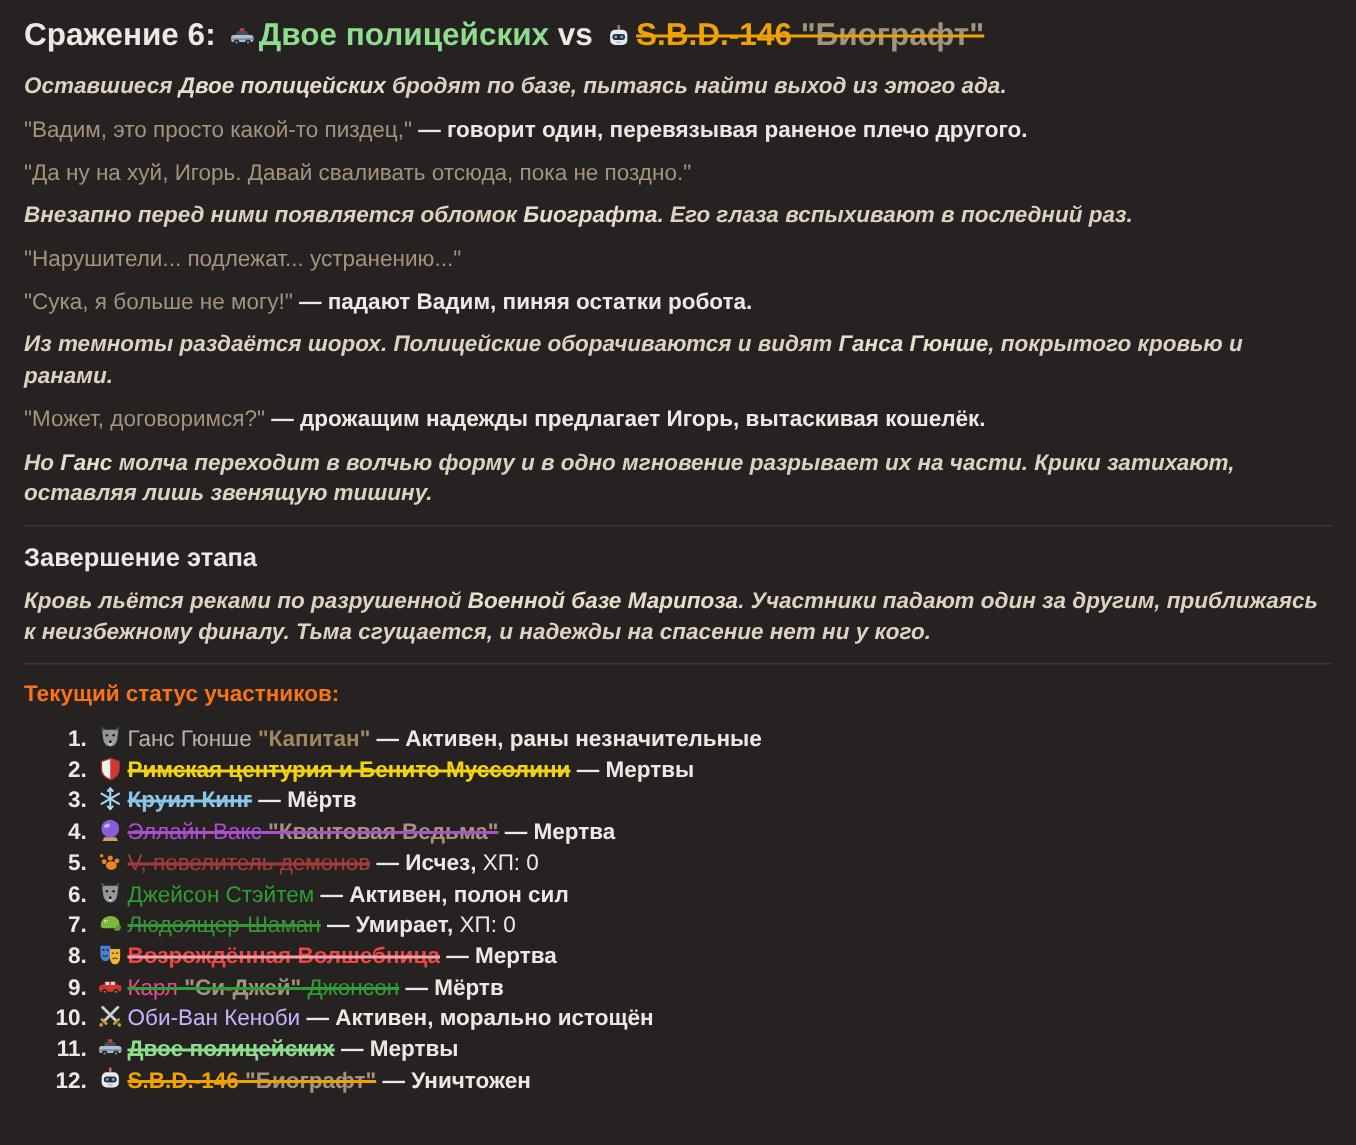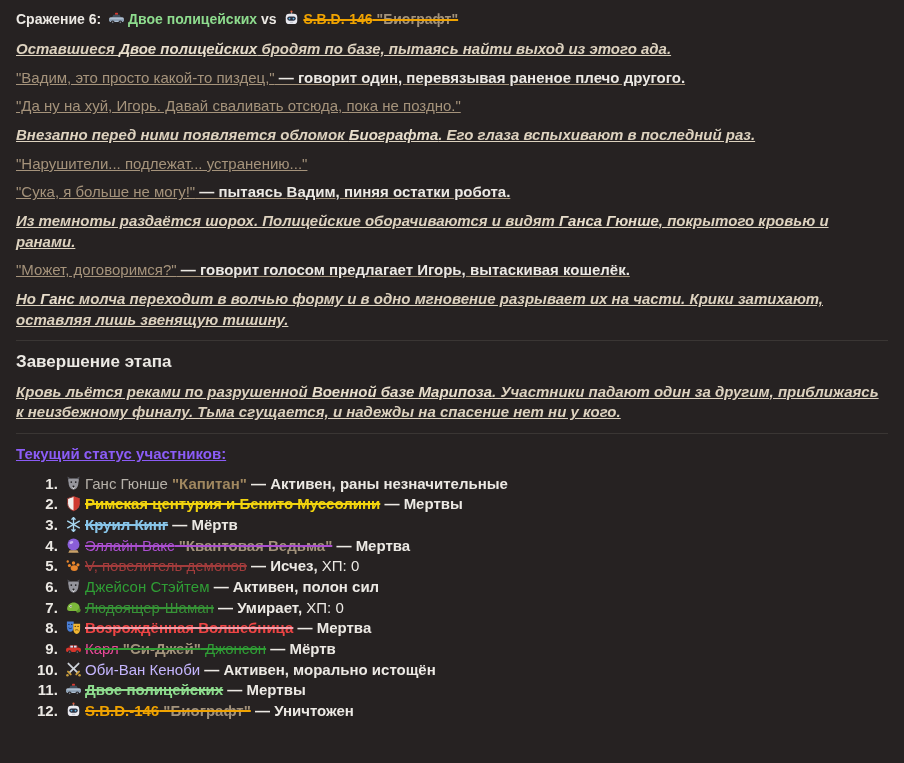--- a/index.html
+++ b/index.html
@@ -4,41 +4,41 @@
 <style>
   html,body{margin:0;padding:0;}
   body{
     width:904px;height:763px;overflow:hidden;
     background:#262222;
     font-family:"Liberation Sans",sans-serif;
     -webkit-font-smoothing:antialiased;
   }
   .doc{padding:6px 16px 0 16px;}
   .title{
-    font-size:14px;font-weight:700;color:#ece9e4;
+    font-size:21px;font-weight:700;color:#ece9e4;
     margin:4px 0 10px 0;line-height:1.35;
   }
   .icon{display:inline-block;width:17px;height:17px;vertical-align:-3px;margin:0 3px;}
   .icon svg{width:100%;height:100%;display:block;}
-  p{font-size:15px;line-height:1.38;margin:0 0 8px 0;text-decoration:underline;}
+  p{font-size:15px;line-height:1.38;margin:0 0 8px 0;}
   .narrative{color:#ddd2bf;font-style:italic;font-weight:600;}
   .narrative .b{font-weight:800;color:#e7ddcb;}
   .speech{color:#a5937b;}
   .speech .quote{color:#a5937b;font-weight:400;}
   .speech .sb{color:#ece9e4;font-weight:700;}
   .speech .strong{color:#ece9e4;font-weight:800;}
   .green{color:#8edc8e;}
   .orange{color:#f0a300;}
   .tan{color:#a3937c;}
   .b{font-weight:700;}
   .w{color:#ece9e4;}
   .strike{text-decoration:line-through;text-decoration-thickness:1.5px;}
   hr.sep{border:none;border-top:1px solid #3a3634;margin:10px 0 10px 0;}
   h4.stage{font-size:17px;font-weight:700;color:#ece9e4;margin:2px 0 8px 0;line-height:1.3;}
-  p.status-head{font-size:15px;font-weight:700;color:#8b5cf6;margin:0 0 9px 0;}
+  p.status-head{font-size:15px;font-weight:700;color:#f97316;margin:0 0 9px 0;}
   ol.participants{margin:0;padding-left:46px;font-size:15px;color:#ece9e4;}
   ol.participants li{margin-bottom:1.2px;line-height:1.3;}
   ol.participants li::marker{font-weight:700;color:#ece9e4;}
 </style>
 </head>
 <body>
 
 <div class="doc">
 
   <h3 class="title"><span class="w">Сражение 6: </span><span class="icon"><svg viewBox="0 0 16 16">
@@ -59,23 +59,23 @@
           <circle cx="9.9" cy="8.1" r="0.85" fill="#63b7e6"></circle>
           <rect x="6.4" y="11" width="3.2" height="1.1" rx="0.5" fill="#b9bcc6"></rect>
         </svg></span><span class="strike orange"><span class="orange">S.B.D.-146</span><span class="tan"> "Биографт"</span></span></h3>
 
   <div>
       <p class="narrative"><span>Оставшиеся </span><span class="b">Двое полицейских</span><span> бродят по базе, пытаясь найти выход из этого ада.</span></p>
       <p class="speech"><span class="quote">"Вадим, это просто какой-то пиздец,"</span><span class="sb"> — говорит один, перевязывая раненое плечо другого.</span></p>
       <p class="speech"><span class="quote">"Да ну на хуй, Игорь. Давай сваливать отсюда, пока не поздно."</span></p>
       <p class="narrative"><span>Внезапно перед ними появляется обломок </span><span class="b">Биографта</span><span>. Его глаза вспыхивают в последний раз.</span></p>
       <p class="speech"><span class="quote">"Нарушители... подлежат... устранению..."</span></p>
-      <p class="speech"><span class="quote">"Сука, я больше не могу!"</span><span class="sb"> — пытаясь </span><span class="strong">Вадим</span><span class="sb">, пиняя остатки робота.</span></p>
+      <p class="speech"><span class="quote">"Сука, я больше не могу!"</span><span class="sb"> — падают </span><span class="strong">Вадим</span><span class="sb">, пиняя остатки робота.</span></p>
       <p class="narrative"><span>Из темноты раздаётся шорох. Полицейские оборачиваются и видят </span><span class="b">Ганса Гюнше</span><span>, покрытого кровью и ранами.</span></p>
-      <p class="speech"><span class="quote">"Может, договоримся?"</span><span class="sb"> — говорит голосом предлагает </span><span class="strong">Игорь</span><span class="sb">, вытаскивая кошелёк.</span></p>
+      <p class="speech"><span class="quote">"Может, договоримся?"</span><span class="sb"> — дрожащим надежды предлагает </span><span class="strong">Игорь</span><span class="sb">, вытаскивая кошелёк.</span></p>
       <p class="narrative"><span>Но </span><span class="b">Ганс</span><span> молча переходит в волчью форму и в одно мгновение разрывает их на части. Крики затихают, оставляя лишь звенящую тишину.</span></p>
     </div>
 
   <hr class="sep">
 
   <h4 class="stage">Завершение этапа</h4>
 
   <div>
       <p class="narrative"><span>Кровь льётся реками по разрушенной </span><span class="b">Военной базе Марипоза</span><span>. Участники падают один за другим, приближаясь к неизбежному финалу. Тьма сгущается, и надежды на спасение нет ни у кого.</span></p>
     </div>

